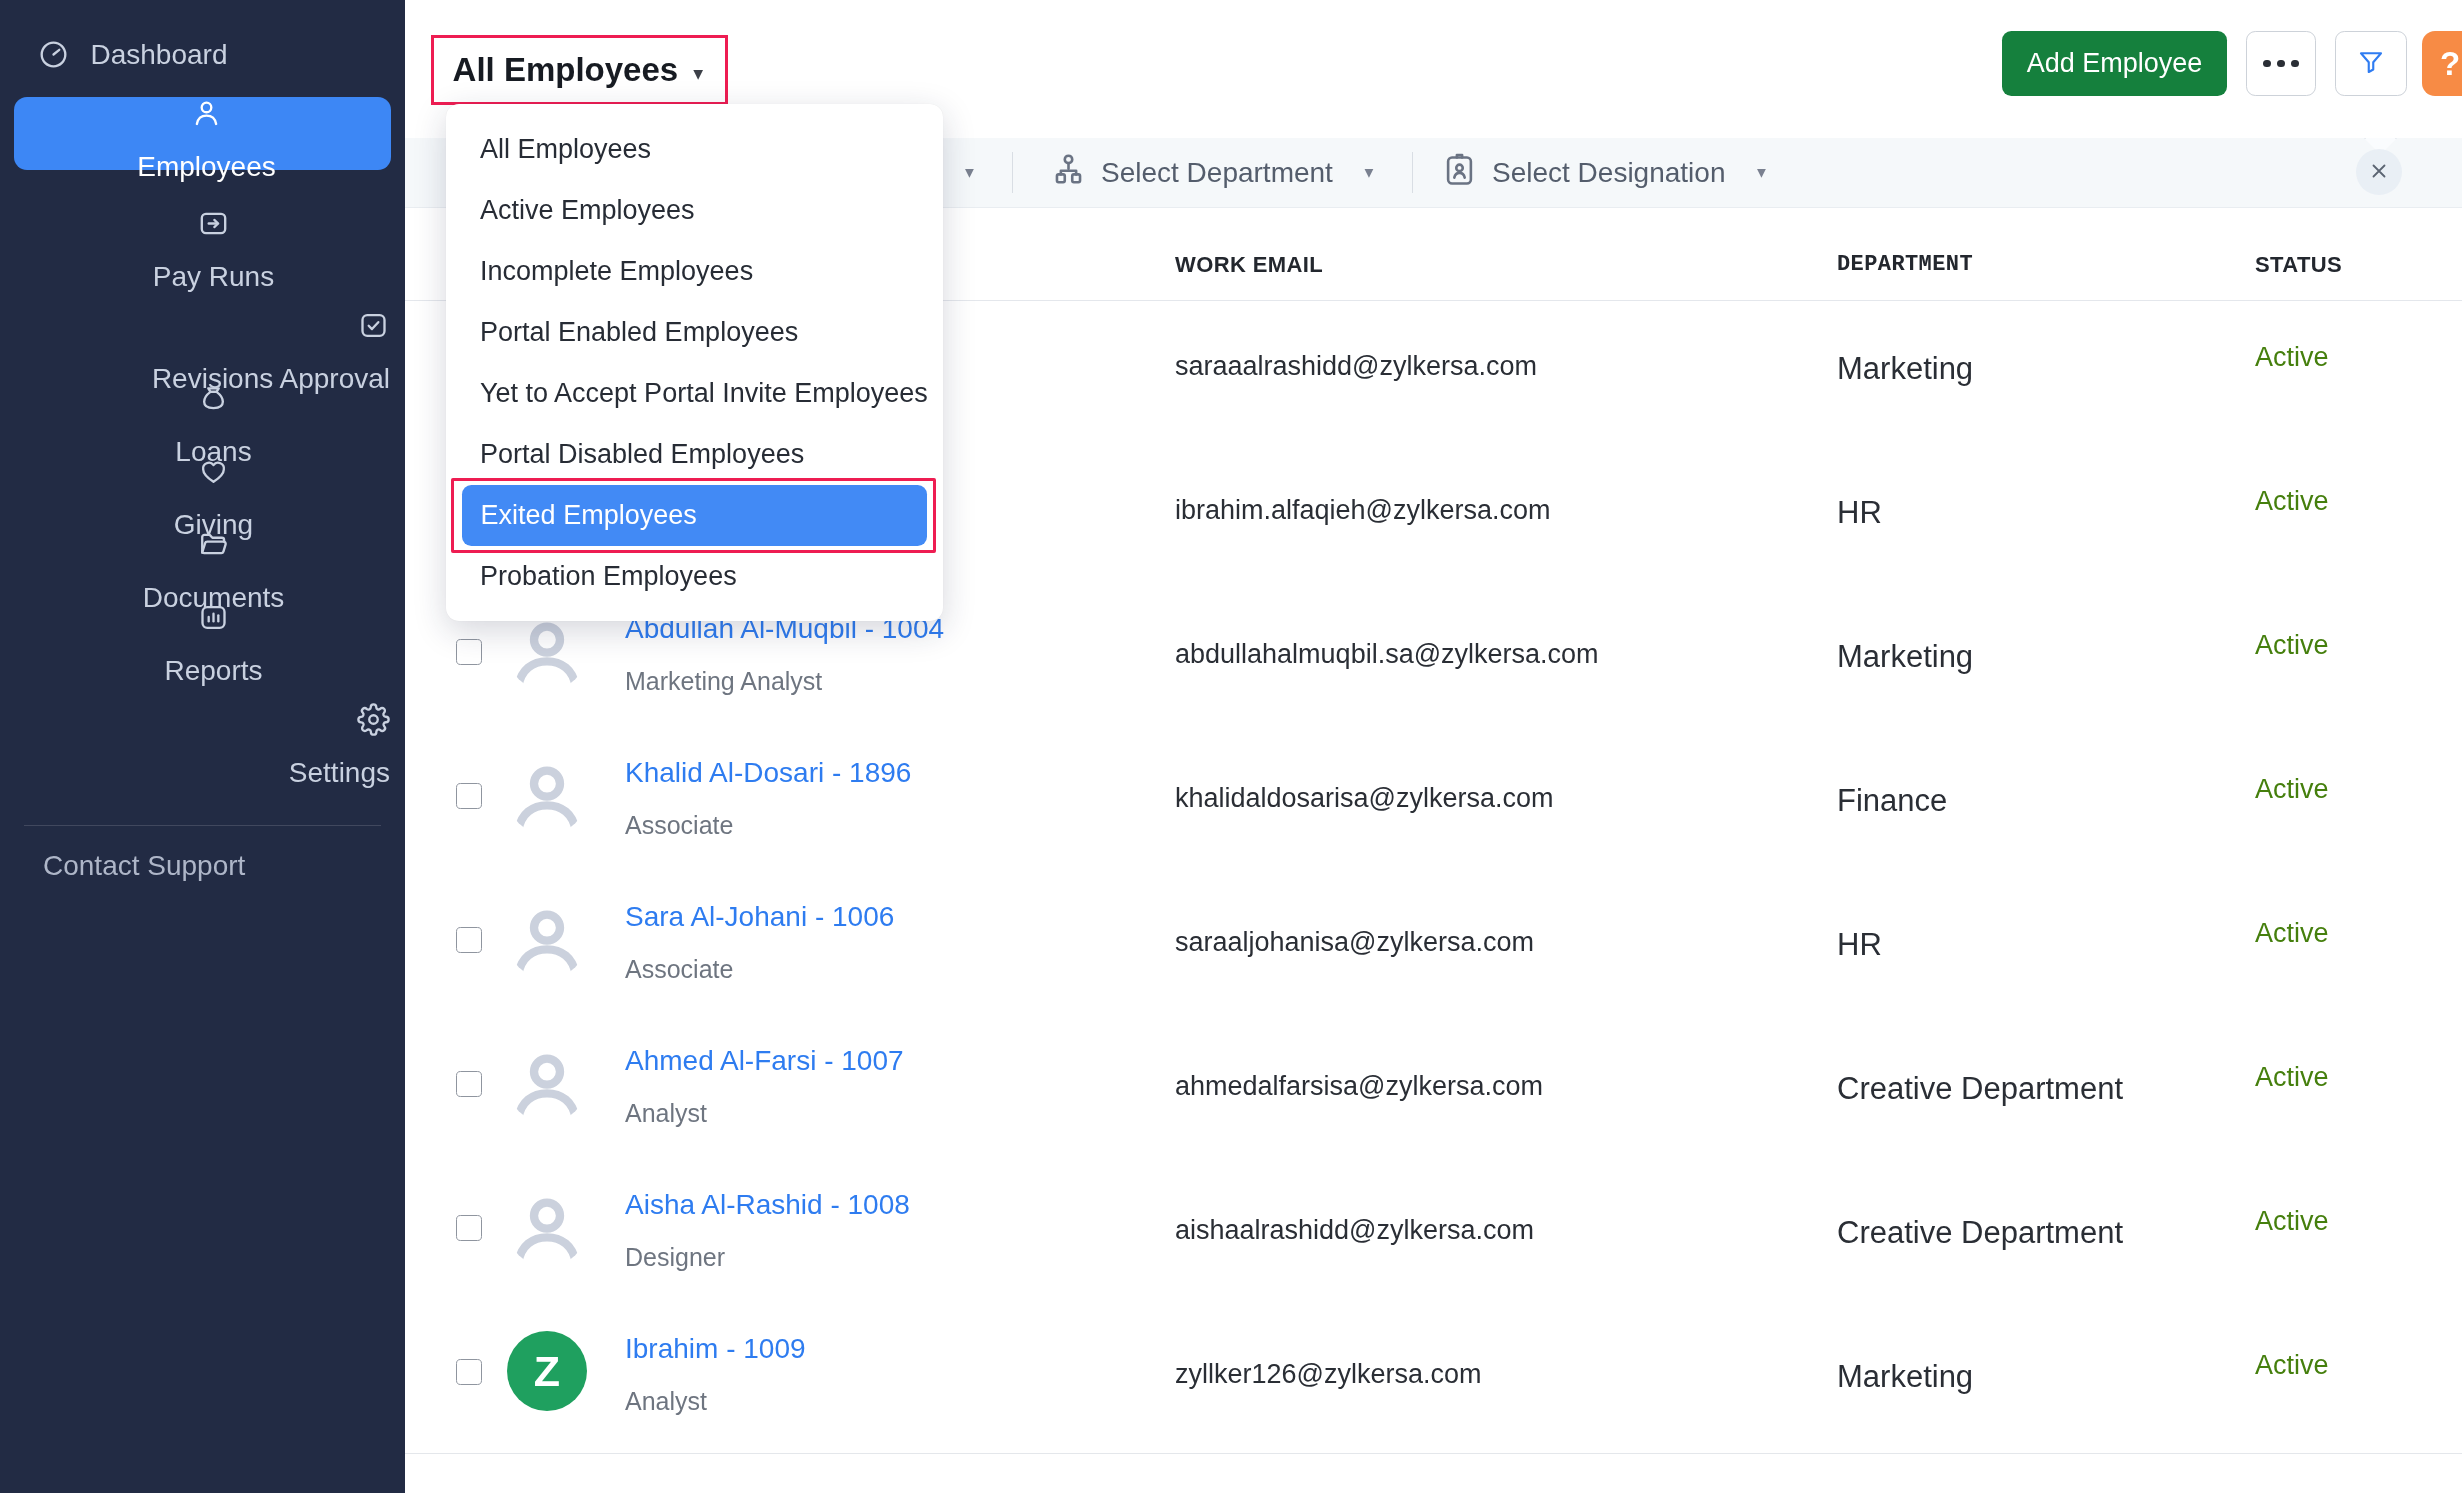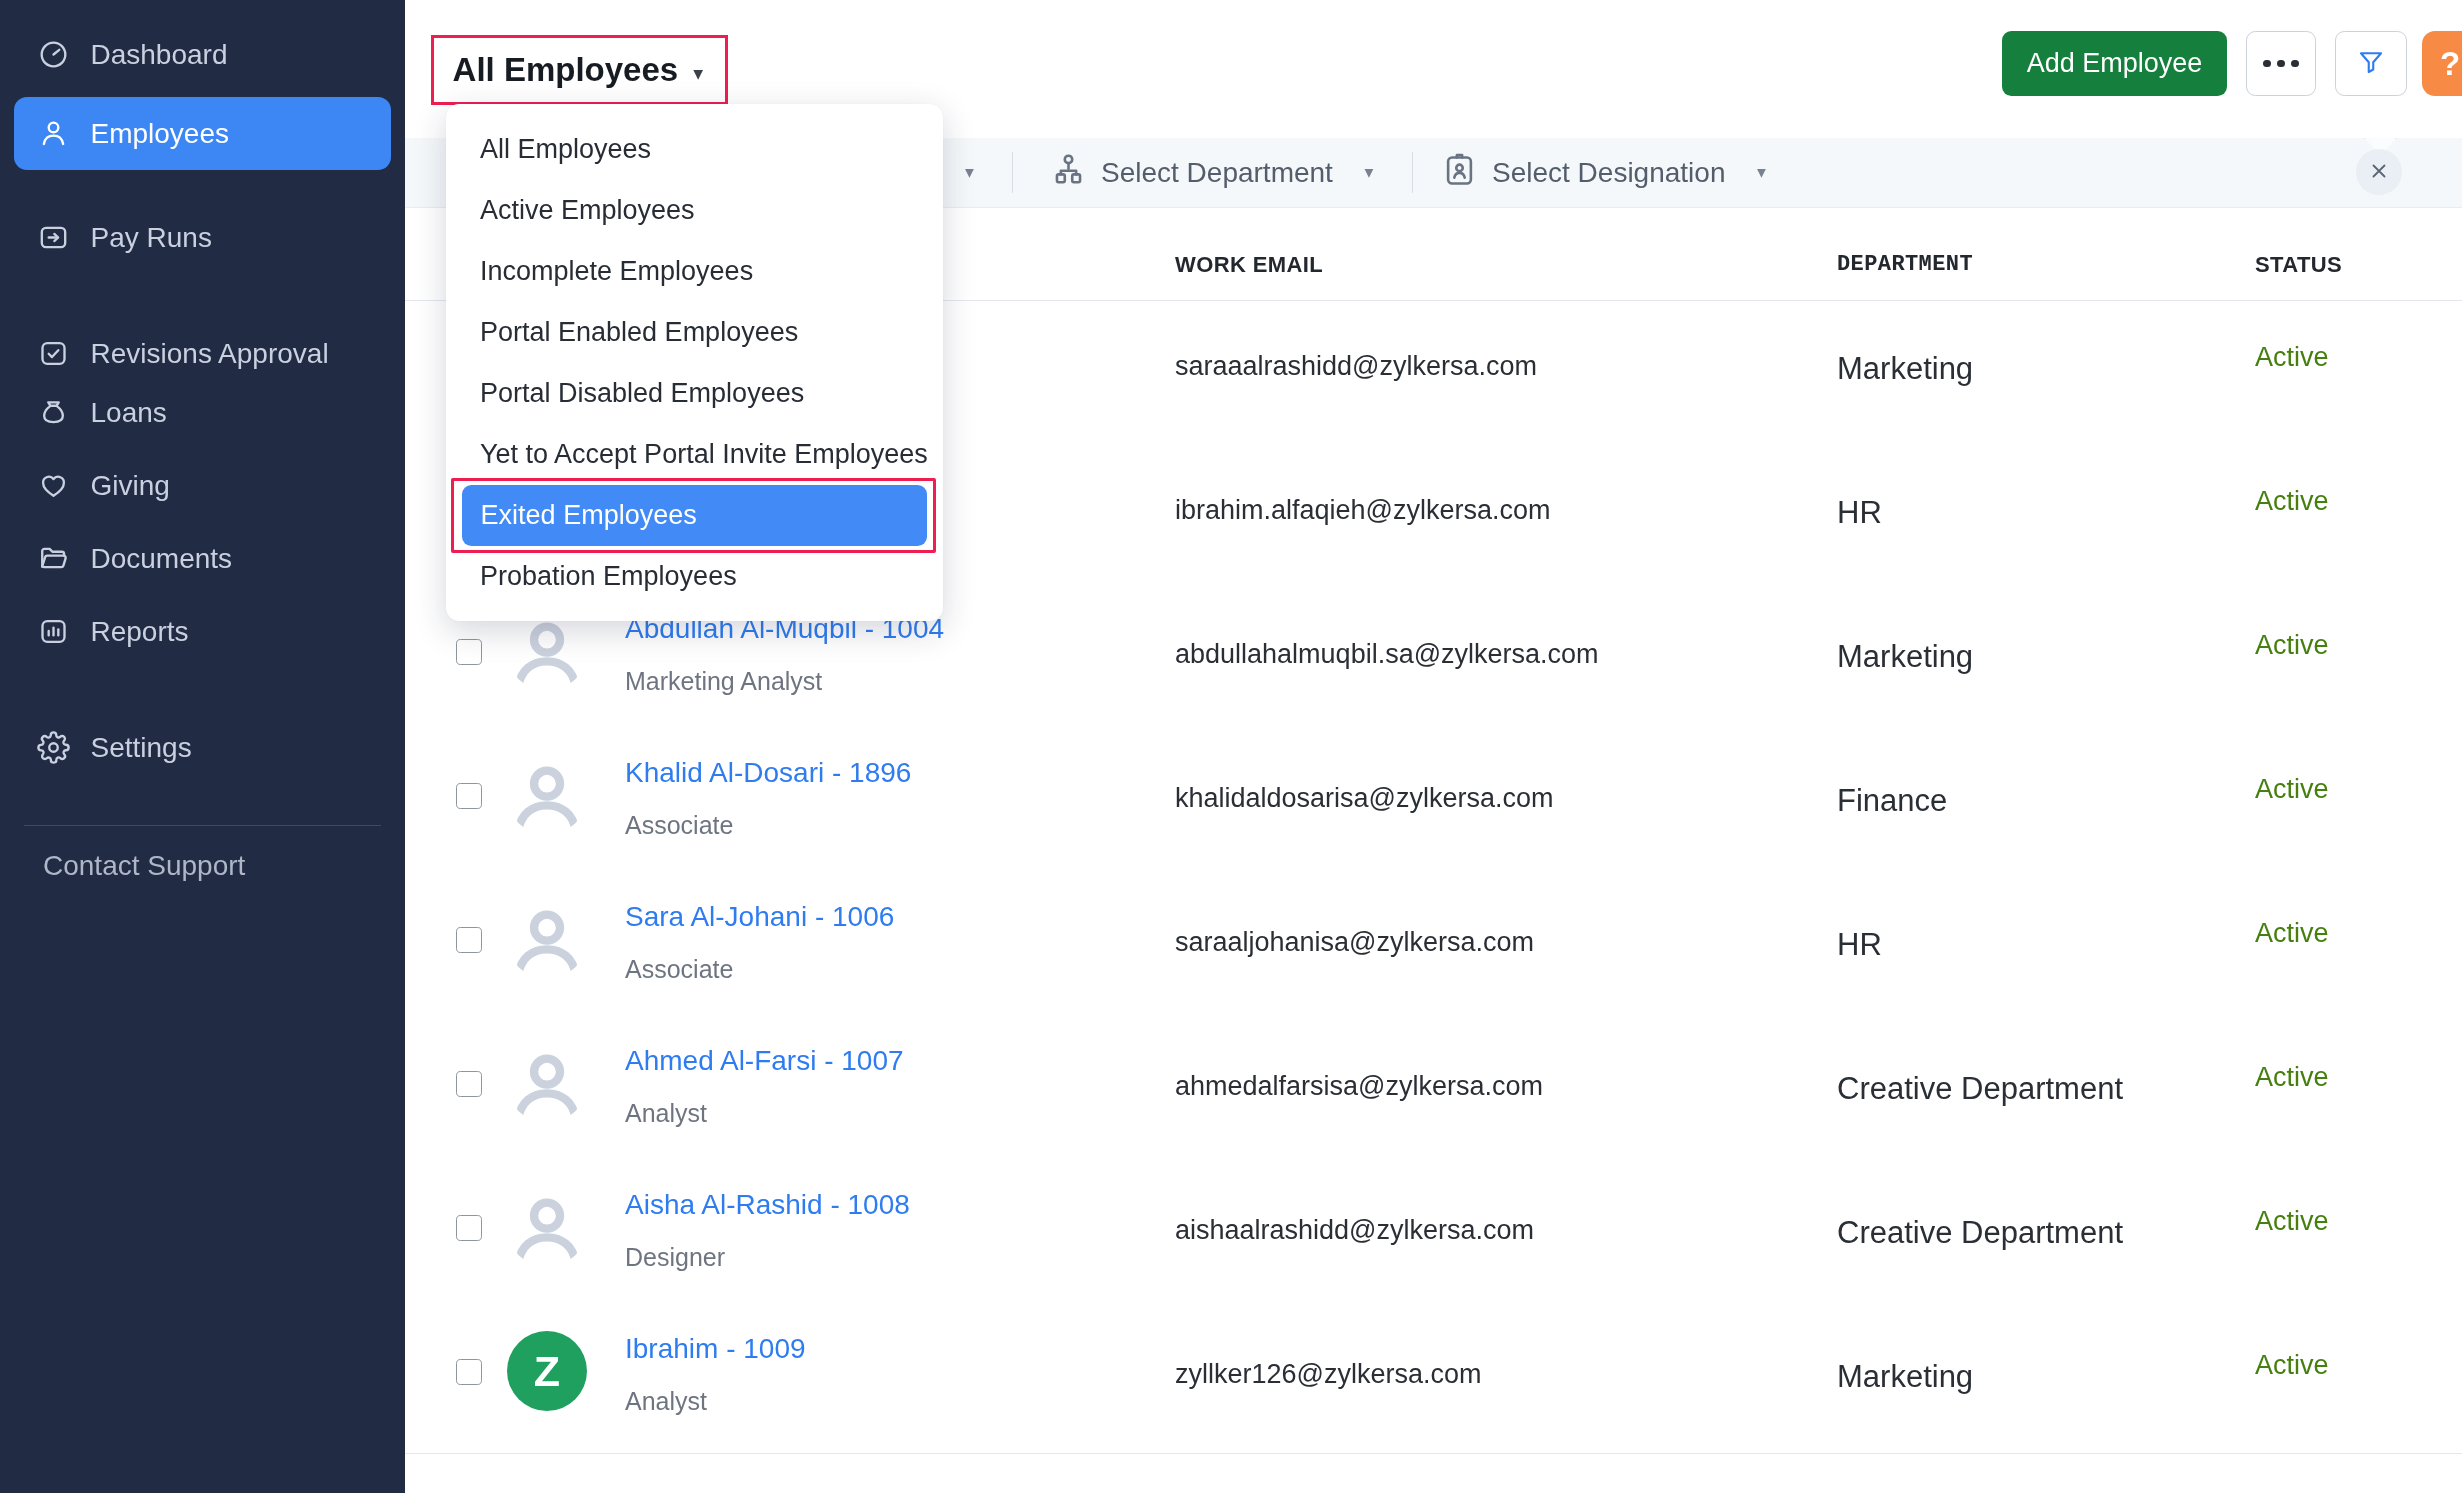--- a/index.html
+++ b/index.html
@@ -4,21 +4,21 @@
 <style>
   html,body{margin:0;padding:0;overflow:hidden;}
   body{width:2462px;height:1493px;position:relative;background:#fff;
        font-family:"Liberation Sans","DejaVu Sans",sans-serif;-webkit-font-smoothing:antialiased;}
 
   
   .sidebar{position:absolute;left:0;top:0;width:405px;height:1493px;background:#222B44;z-index:5;}
   .side-nav{padding-top:24px;}
   .side-item{display:flex;align-items:center;gap:20.5px;height:61px;padding:0 15px 0 37px;
              color:#C9D1E0;font-size:28px;cursor:pointer;}
-  .side-item + .side-item{margin-top:12px;}
+  .side-item + .side-item{margin-top:12px;flex-direction:column;}
   .side-item.active{background:#3D87F5;color:#fff;height:73px;margin-left:14px;margin-right:14px;
                     padding-left:23px;border-radius:13px;}
   .side-item.active + .side-item{margin-top:37px;}
   .side-item.gap-top{margin-top:41px;align-items:flex-end;}
   .s-icon{width:33px;height:33px;display:flex;align-items:center;justify-content:center;flex:0 0 33px;}
   .s-icon svg{width:33px;height:33px;}
   .side-divider{margin:61px 24px 0 24px;border-top:0.9px solid rgba(255,255,255,0.14);}
   .support{margin-top:24px;padding-left:43px;font-size:28px;color:#AEB6C8;cursor:pointer;}
 
   
@@ -355,24 +355,24 @@
     <div class="dd-item">
     <span class="dd-label">Active Employees</span>
   </div>
     <div class="dd-item">
     <span class="dd-label">Incomplete Employees</span>
   </div>
     <div class="dd-item">
     <span class="dd-label">Portal Enabled Employees</span>
   </div>
     <div class="dd-item">
+    <span class="dd-label">Yet to Accept Portal Invite Employees</span>
+  </div>
+    <div class="dd-item">
     <span class="dd-label">Portal Disabled Employees</span>
-  </div>
-    <div class="dd-item">
-    <span class="dd-label">Yet to Accept Portal Invite Employees</span>
   </div>
     <div class="dd-item selected">
     <span class="dd-label">Exited Employees</span>
   <span class="red-ring"></span></div>
     <div class="dd-item">
     <span class="dd-label">Probation Employees</span>
   </div>
   </div>
 
 

